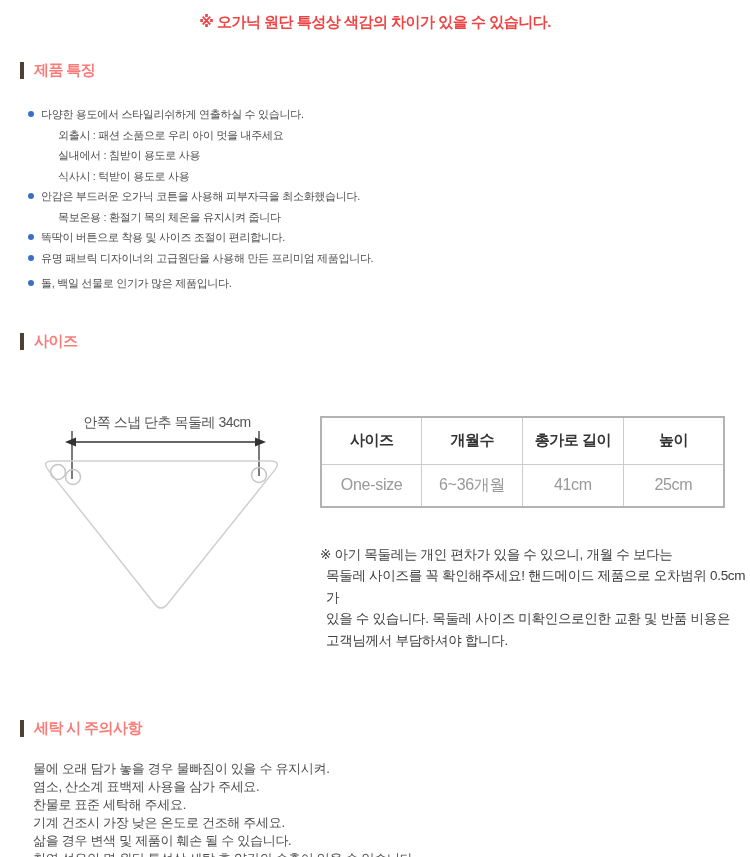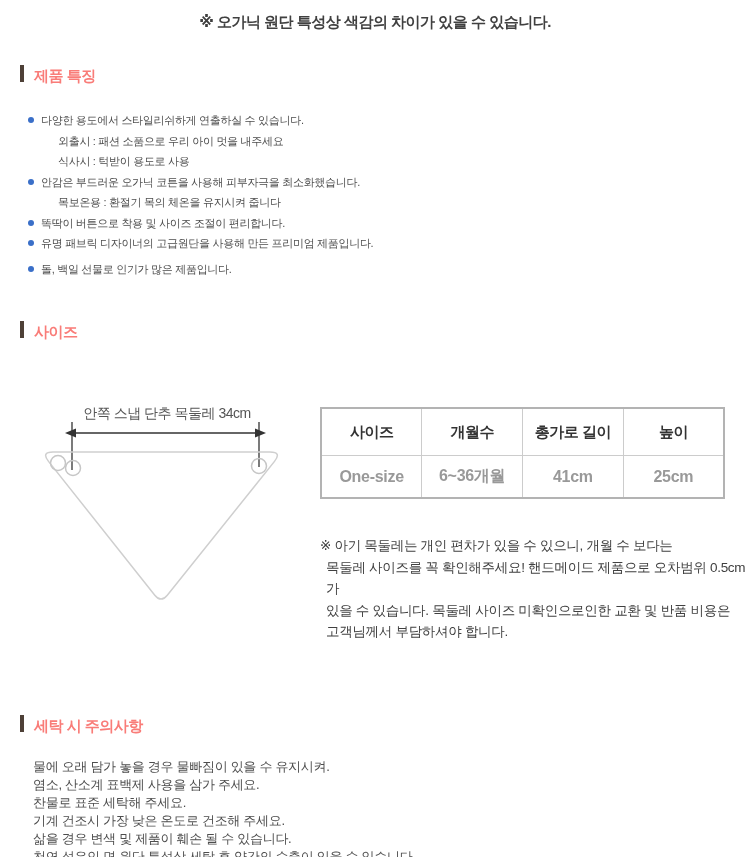--- a/index.html
+++ b/index.html
@@ -5,47 +5,47 @@
   html,body { margin:0; padding:0; }
   body {
     width:750px; height:857px; background:#ffffff;
     font-family:"Liberation Sans","DejaVu Sans",sans-serif;
     color:#4d4d4d; overflow:hidden;
   }
   .page { width:750px; position:relative; }
 
   .top-notice {
     padding-top:13px; text-align:center;
-    font-size:15px; font-weight:bold; color:#404040; letter-spacing:-0.5px;
+    font-size:15px; font-weight:bold; color:#ef4444; letter-spacing:-0.5px;
   }
 
   .sec-head { display:flex; align-items:center; margin-left:20px; }
   .bar { width:4px; height:17px; background:#4e4037; flex:none; }
-  .sec-title { margin:6px 0 0 10px; font-size:15px; font-weight:bold; color:#f97c78; letter-spacing:-0.5px; }
+  .sec-title { margin:0 0 0 10px; font-size:15px; font-weight:bold; color:#f97c78; letter-spacing:-0.5px;font-family:Liberation Serif, serif; }
 
   .features { margin-top:29px; }
   .feature-list { list-style:none; margin:24px 0 0 28px; padding:0; font-size:11px; letter-spacing:-0.3px; }
   .f { line-height:20.5px; }
   .dot {
     display:inline-block; width:6px; height:6px; border-radius:3px;
     background:#3a6fc8; margin-right:7px; vertical-align:middle; position:relative; top:-1px;
   }
   .f.sub { padding-left:30px; }
   .f.gap-before { margin-top:5px; }
 
   .size { margin-top:38px; }
   .size-body { display:flex; margin-top:58px; margin-left:25px; }
   .diagram { flex:none; display:block; }
   .dlabel { font-size:14px; fill:#555555; letter-spacing:-0.5px; }
   .size-right { margin-left:15px; padding-top:7px; }
 
   .size-table { width:405px; border-collapse:collapse; table-layout:fixed; text-align:center; border:2px solid #b3b3b3; }
   .size-table th, .size-table td { border:1px solid #cccccc; }
   .size-table th { height:44px; font-size:15px; font-weight:bold; color:#333333; letter-spacing:-0.5px; }
-  .size-table td { height:39px; font-size:16px; font-weight:bold; color:#999999; letter-spacing:-0.3px; }
+  .size-table td { height:39px; font-size:16px; font-weight:normal; color:#999999; letter-spacing:-0.3px; }
 
   .size-note { margin-top:36px; font-size:13.5px; color:#404040; line-height:21.5px; letter-spacing:-0.3px; }
   .note-line { padding-left:6px; }
   .note-line.first { padding-left:0; }
 
   .washing { margin-top:68px; }
   .wash-list { margin:22px 0 0 33px; font-size:13px; line-height:18px; color:#4d4d4d; letter-spacing:-0.3px; }
 </style>
 </head>
 <body>
@@ -55,20 +55,21 @@
   <div class="top-notice">※ 오가닉 원단 특성상 색감의 차이가 있을 수 있습니다.</div>
 
   <section class="features">
     <div class="sec-head">
       <span class="bar"></span>
       <h2 class="sec-title">제품 특징</h2>
     </div>
     <ul class="feature-list">
       <li class="f bullet"><span class="dot"></span><span>다양한 용도에서 스타일리쉬하게 연출하실 수 있습니다.</span></li>
       <li class="f sub"><span>외출시 : 패션 소품으로 우리 아이 멋을 내주세요</span></li>
+      <li class="f sub"><span>실내에서 : 침받이 용도로 사용</span></li>
       <li class="f sub"><span>식사시 :  턱받이 용도로 사용</span></li>
       <li class="f bullet"><span class="dot"></span><span>안감은 부드러운 오가닉 코튼을 사용해 피부자극을 최소화했습니다.</span></li>
       <li class="f sub"><span>목보온용 : 환절기 목의 체온을 유지시켜 줍니다</span></li>
       <li class="f bullet"><span class="dot"></span><span>똑딱이 버튼으로 착용 및 사이즈 조절이 편리합니다.</span></li>
       <li class="f bullet"><span class="dot"></span><span>유명 패브릭 디자이너의 고급원단을 사용해 만든 프리미엄 제품입니다.</span></li>
       <li class="f bullet gap-before"><span class="dot"></span><span>돌, 백일 선물로 인기가 많은 제품입니다.</span></li>
     </ul>
   </section>
 
   <section class="size">

